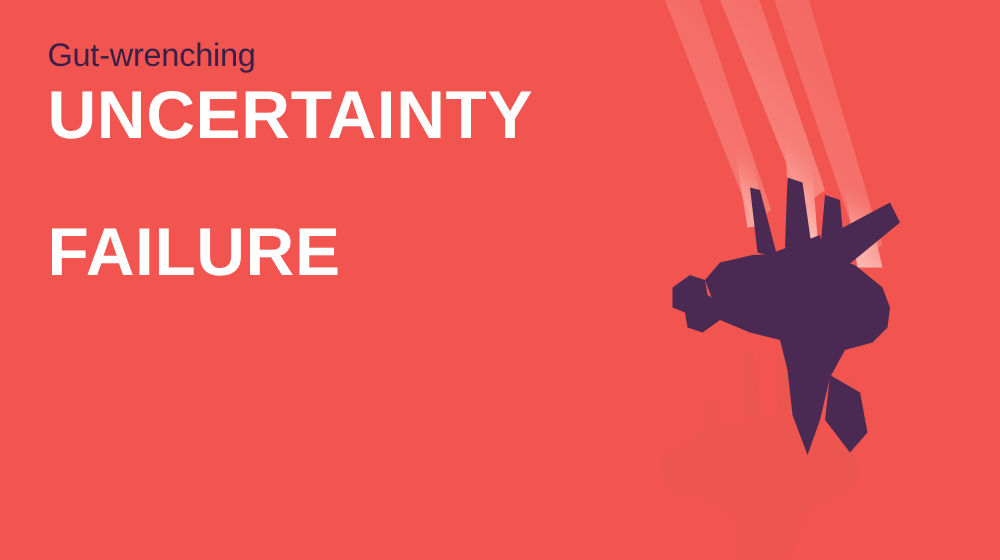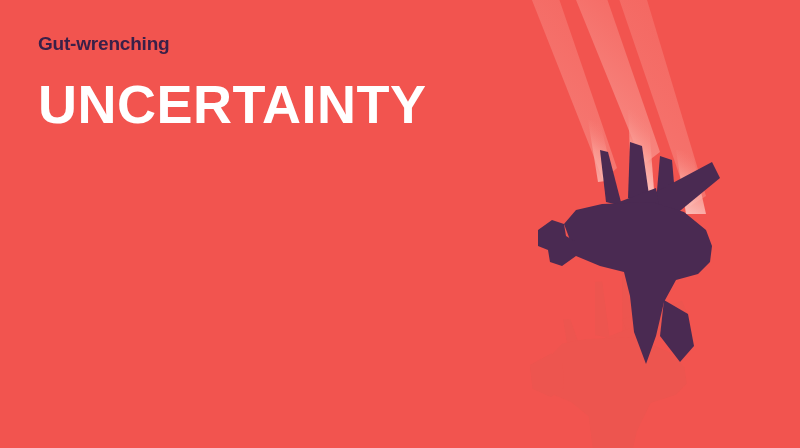--- a/index.html
+++ b/index.html
@@ -39,38 +39,38 @@
   .text-block {
     position: absolute;
     left: 38px;
   }
   #block-uncertainty { top: 28px; }
   #block-failure     { top: 170px; }
 
   .kicker {
     display: block;
     font-family: "Liberation Sans", sans-serif;
-    font-size: 19px;
+    font-size: 26px;
     line-height: 32px;
-    font-weight: 700;
+    font-weight: 400;
     letter-spacing: -0.2px;
     color: #3A2048;
     white-space: nowrap;
   }
 
   .headline {
     display: block;
     font-family: "Liberation Sans", sans-serif;
     font-size: 54px;
     line-height: 60px;
     font-weight: 700;
     letter-spacing: 0.5px;
     color: #FFFFFF;
     white-space: nowrap;
-    margin-top: 14px;
+    margin-top: 2px;
   }
 </style>
 </head>
 <body>
 
 <div id="slide">
 
   <svg id="artwork" viewBox="0 0 800 448" xmlns="http://www.w3.org/2000/svg" aria-hidden="true">
     <defs>
       <linearGradient id="trailFadeA" x1="0" y1="1" x2="0.45" y2="0">
@@ -157,16 +157,17 @@
   </svg>
 
   <div id="text-layer">
 
     <div class="text-block" id="block-uncertainty">
       <span class="kicker">Gut-wrenching</span>
       <span class="headline">UNCERTAINTY</span>
     </div>
 
     <div class="text-block" id="block-failure">
+      <span class="headline">FAILURE</span>
     </div>
 
   </div>
 </div>
 
 </body></html>

